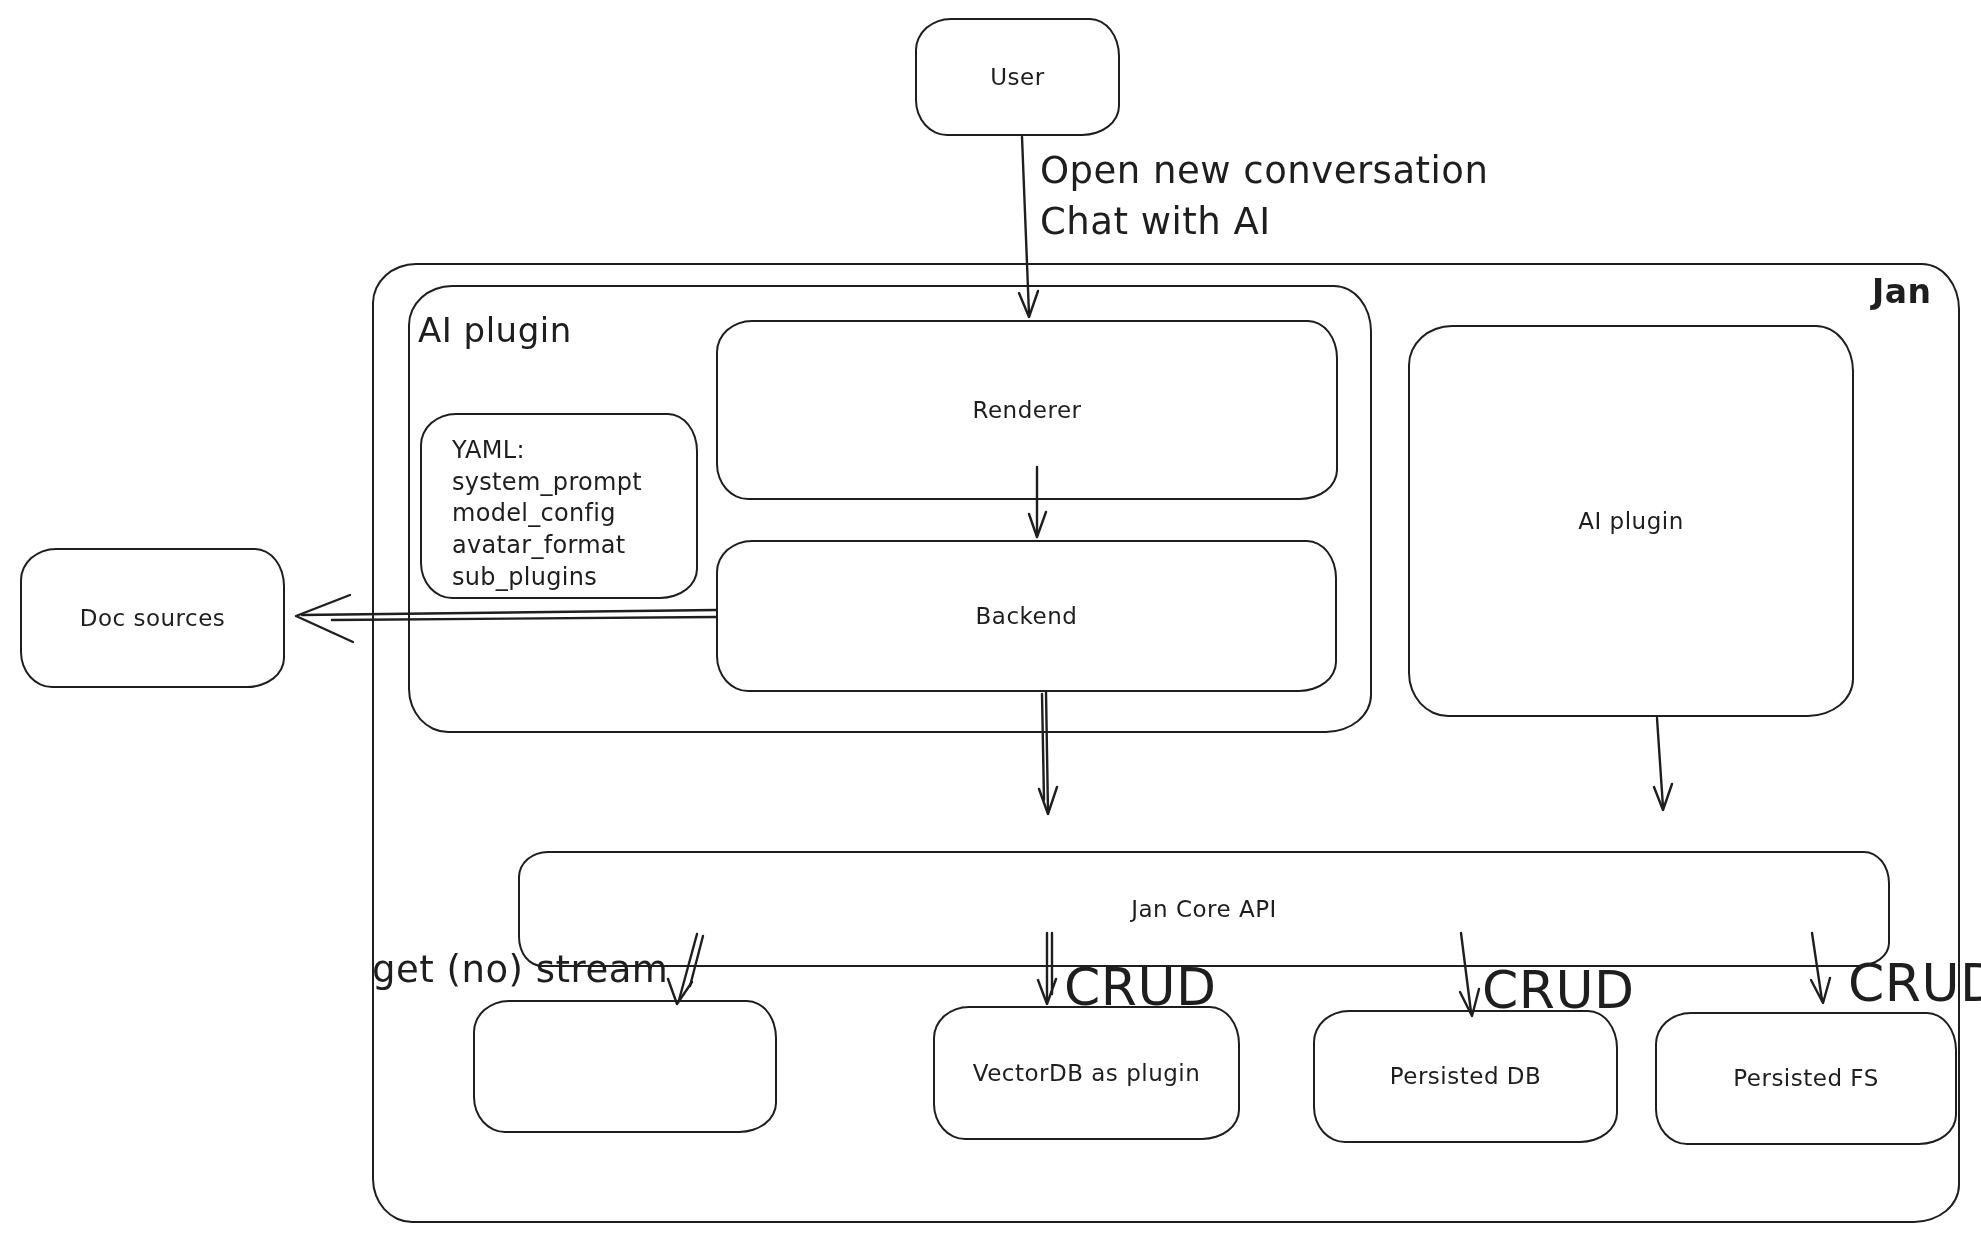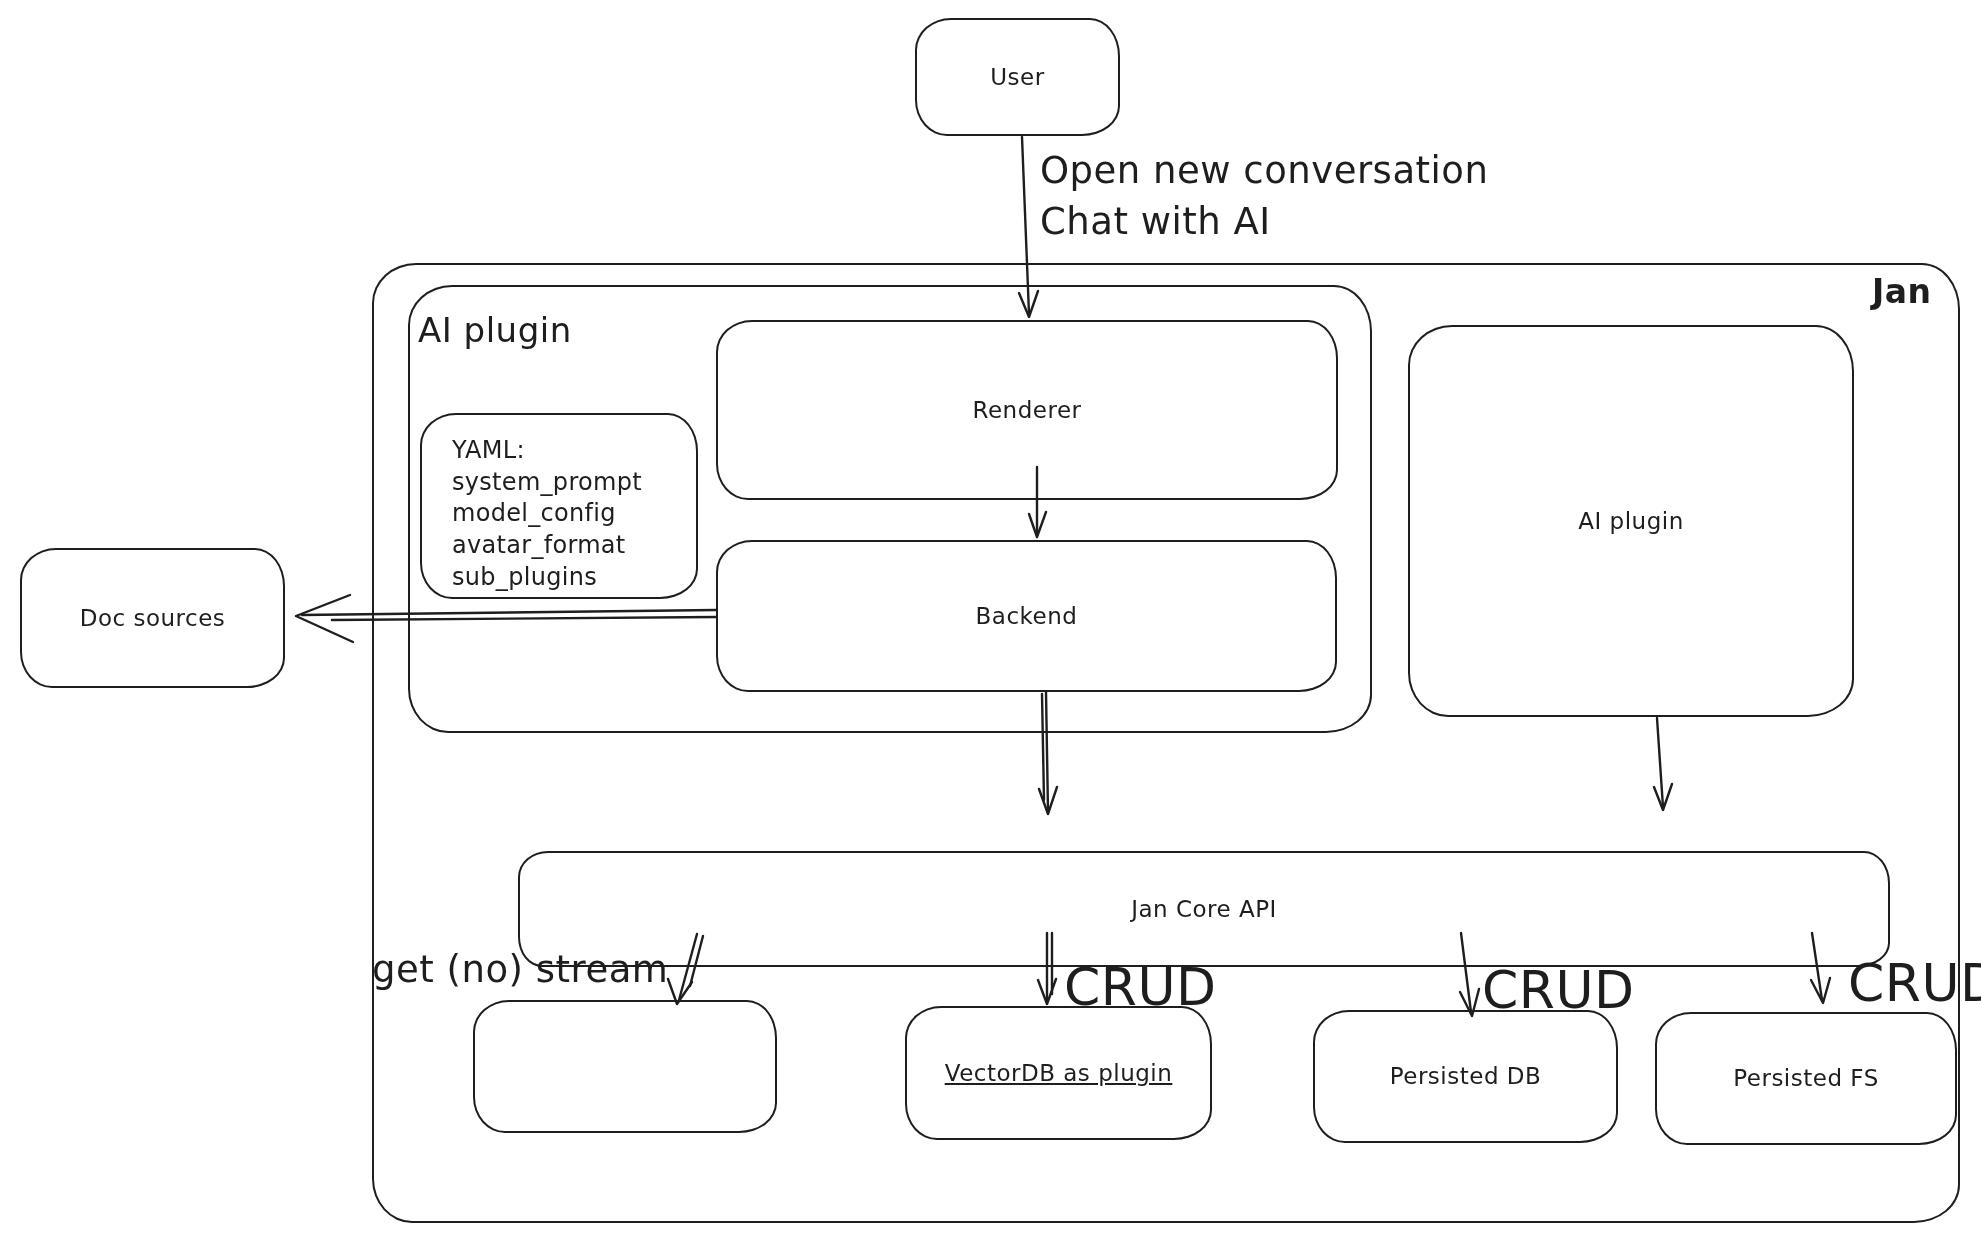--- a/index.html
+++ b/index.html
@@ -109,21 +109,21 @@
   <div class="node r-lg" style="left:1408px;top:325px;width:446px;height:392px;">
     <span>AI plugin</span>
   </div>
 
   <div class="node r-sm" style="left:518px;top:817px;width:1372px;height:116px;margin-top:34px;">
     <span>Jan Core API</span>
   </div>
 
   <div class="node r-md" style="left:473px;top:1000px;width:304px;height:133px;"></div>
 
-  <div class="node r-md pad-wrap" style="left:905px;top:1006px;width:307px;height:134px;text-decoration:underline;">
+  <div class="node r-md pad-wrap" style="left:933px;top:1006px;width:307px;height:134px;">
     <span>VectorDB as plugin</span>
   </div>
 
   <div class="node r-md" style="left:1313px;top:1010px;width:305px;height:133px;">
     <span>Persisted DB</span>
   </div>
 
   <div class="node r-md" style="left:1655px;top:1012px;width:302px;height:133px;">
     <span>Persisted FS</span>
   </div>

